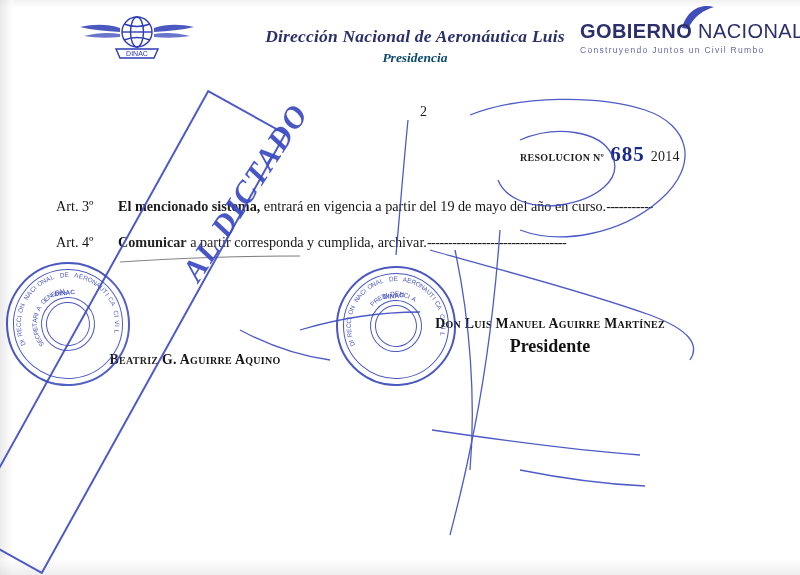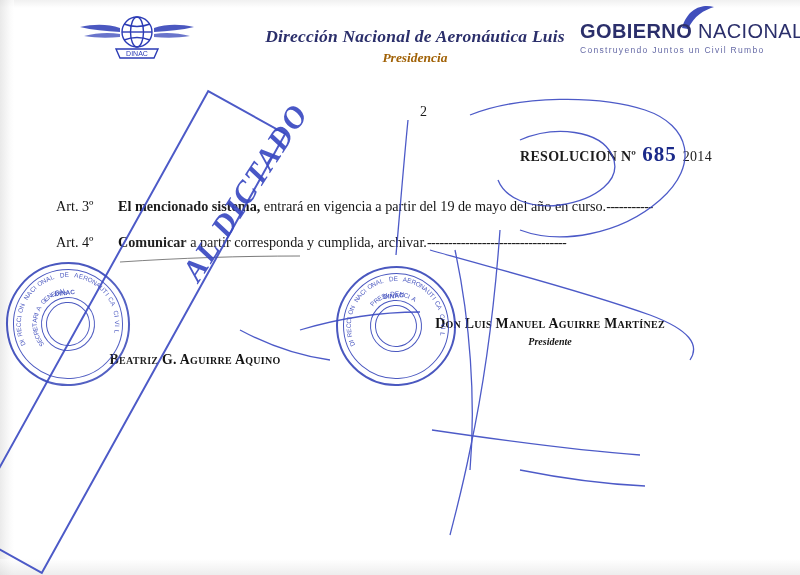--- a/index.html
+++ b/index.html
@@ -62,21 +62,21 @@
     font-style: italic;
     font-size: 17.5px;
     letter-spacing: .2px;
     white-space: nowrap;
   }
   .header-sub {
     position: absolute;
     left: 230px; top: 50px;
     width: 370px;
     text-align: center;
-    color: #a16207;
+    color: #0c4a6e;
     font-weight: bold;
     font-style: italic;
     font-size: 13.5px;
   }
   .gob-wrap {
     position: absolute;
     left: 580px; top: 20px;
     width: 215px;
     text-align: left;
   }
@@ -113,21 +113,21 @@
   }
   .resolution-line {
     position: absolute;
     left: 520px; top: 142px;
     font-size: 14.5px;
     color: #1d1d1d;
     font-variant: small-caps;
     letter-spacing: .3px;
     white-space: nowrap;
   }
-  .resolution-line .lbl { font-weight: bold; font-size: 14px; font-family: Liberation Serif, serif; }
+  .resolution-line .lbl { font-weight: bold; font-size: 10px; font-family: Liberation Serif, serif; }
   .resolution-line .num {
     font-family: "Liberation Serif", serif;
     color: #1b2a8a;
     font-size: 21px;
     font-weight: bold;
     letter-spacing: 1px;
     padding: 0 6px;
   }
   .resolution-line .year { font-size: 14px; }
 
@@ -152,23 +152,22 @@
   }
   .sig-name {
     font-weight: bold;
     font-size: 13.8px;
     font-variant: small-caps;
     letter-spacing: .3px;
     white-space: nowrap;
   }
   .sig-role {
     font-weight: bold;
-    font-size: 10px;
+    font-size: 18px;
     margin-top: 4px;
-    font-style: italic;
   }
   .sig-left { left: 80px; top: 352px; width: 230px; }
   .sig-right { left: 410px; top: 316px; width: 280px; }
 
   
   .stamp {
     position: absolute;
     border-radius: 50%;
     color: #2b3bb5;
     opacity: .85;

